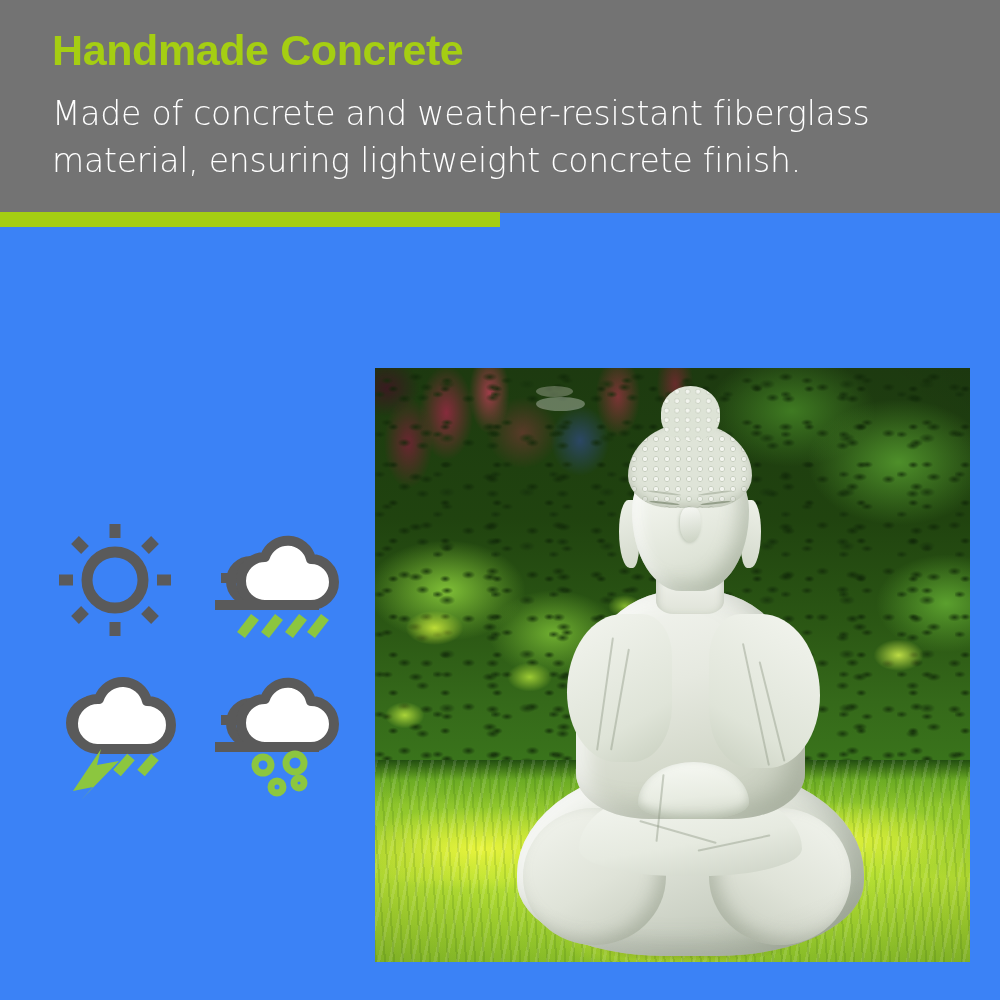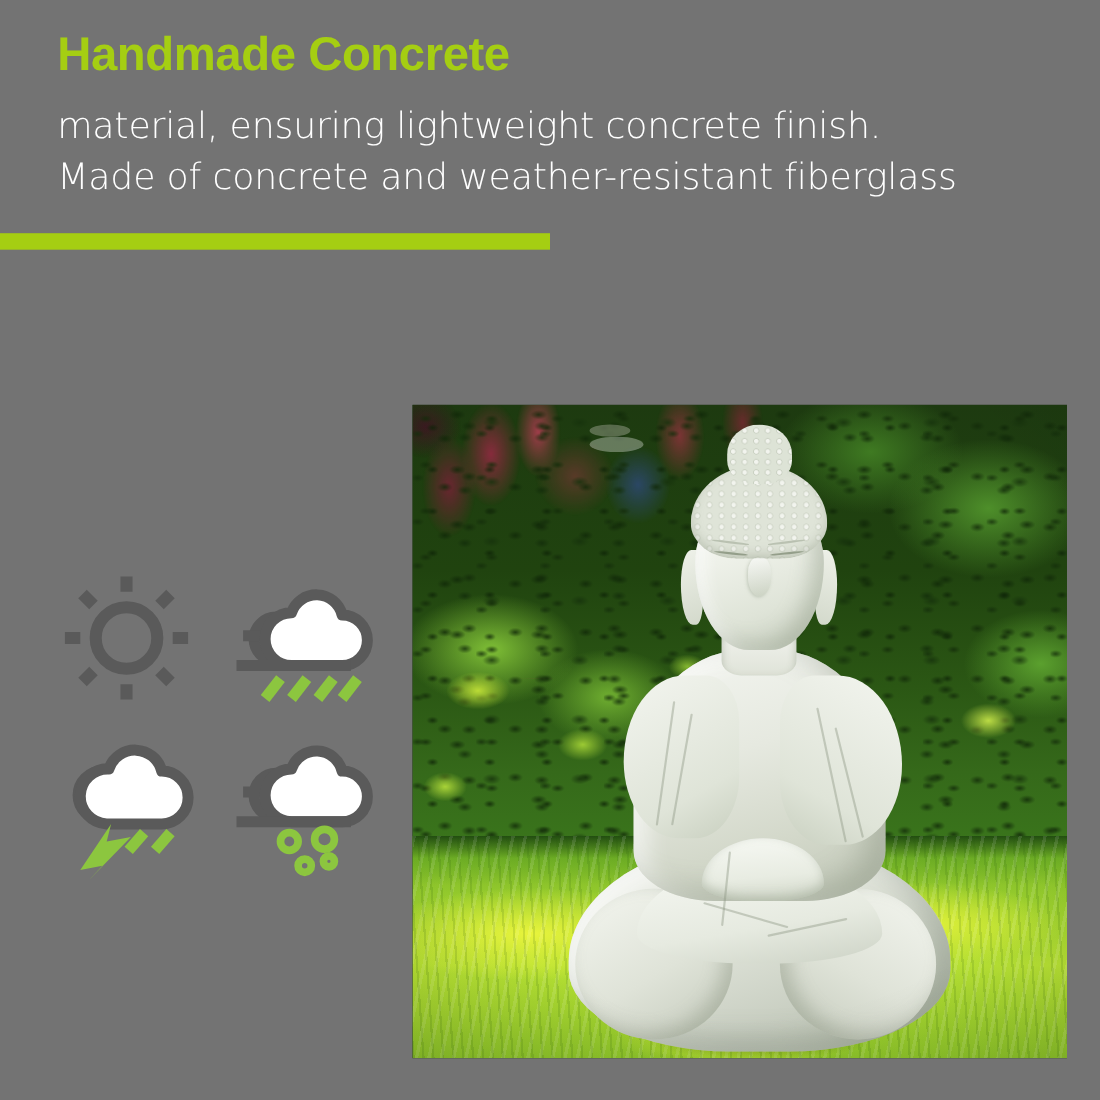--- a/index.html
+++ b/index.html
@@ -3,21 +3,21 @@
 <meta charset="utf-8">
 <style>
   html,body{margin:0;padding:0;}
   body{
     width:1000px;height:1000px;
     background:#ffffff;
     font-family:"Liberation Sans", sans-serif;
     overflow:hidden;
     position:relative;
   }
-  #page{position:relative;width:1000px;height:1000px;background:#737373;overflow:hidden;}
+  #page{position:relative;width:1000px;height:1000px;background:#3b82f6;overflow:hidden;}
 
   
   .header{
     position:absolute;left:0;top:0;width:1000px;height:213px;
     background:#737373;
   }
   .header-title{
     position:absolute;left:52px;top:26px;
     font-size:43px;font-weight:bold;
     letter-spacing:-0.4px;
@@ -270,22 +270,22 @@
   }
 </style>
 </head>
 <body>
 
 <div id="page">
 
   <div class="header">
     <div class="header-title">Handmade Concrete</div>
     <div class="header-body">
+      <span>Made of concrete and weather-resistant fiberglass</span>
       <span>material, ensuring lightweight concrete finish.</span>
-      <span>Made of concrete and weather-resistant fiberglass</span>
     </div>
   </div>
   <div class="accent-bar"></div>
 
   <div class="icon-grid">
 
     <div class="icon-cell cell-sun">
       <svg width="120" height="120" viewBox="0 0 120 120">
         <circle cx="60" cy="60" r="28" fill="none" stroke="#5a5a5a" stroke-width="11"></circle>
         <g stroke="#5a5a5a" stroke-width="11" stroke-linecap="butt">

